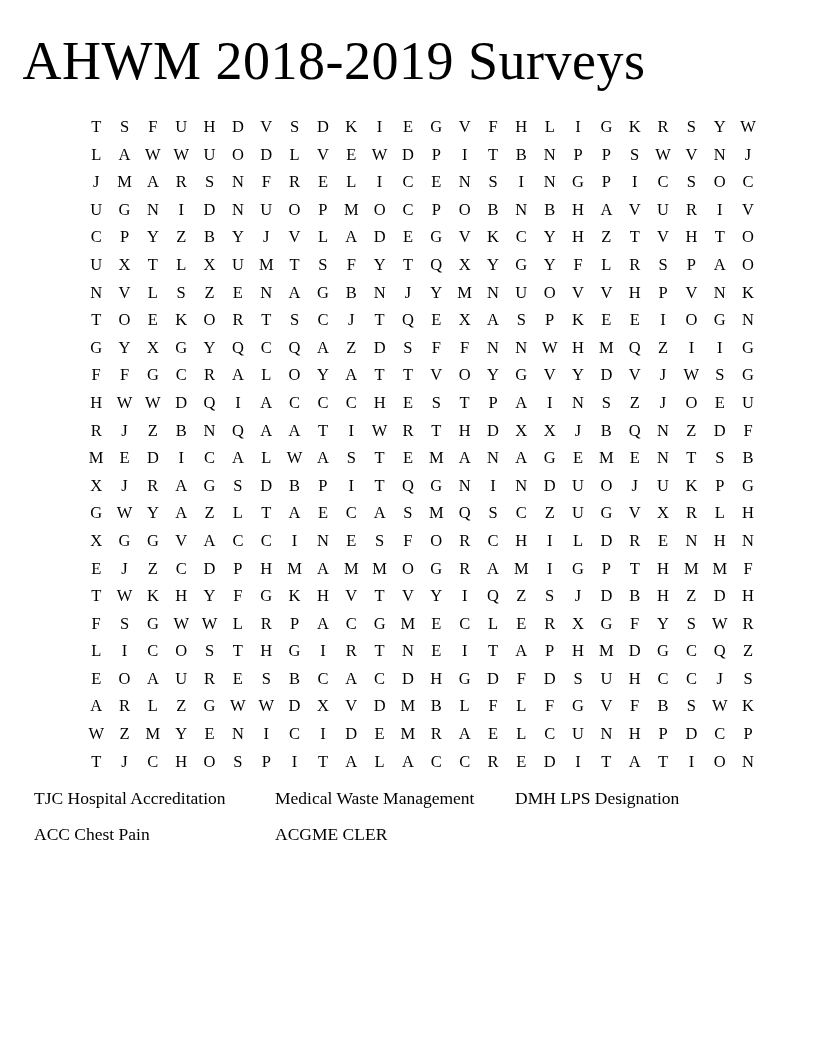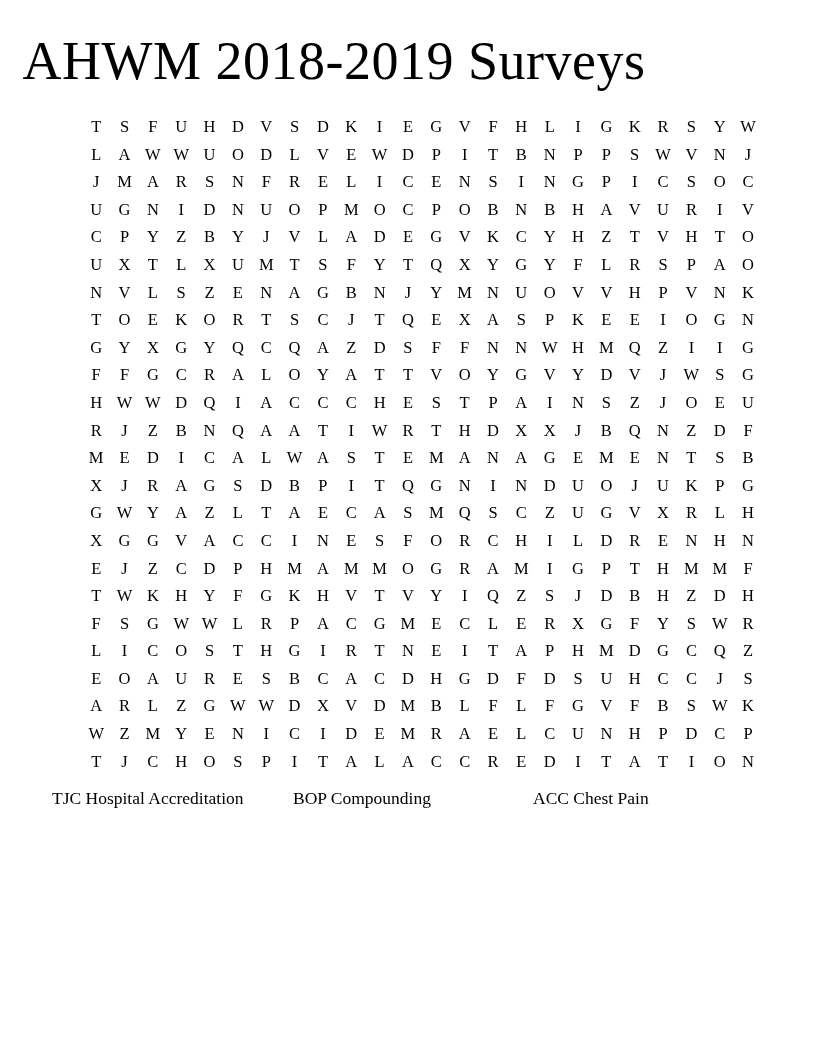--- a/index.html
+++ b/index.html
@@ -55,21 +55,21 @@
     line-height: 27.6px;
     padding: 0;
     border: 0;
     color: #000000;
   }
 
   
   #word-list {
     position: absolute;
     top: 780px;
-    left: 52px;
+    left: 34px;
     width: 724px;
     display: grid;
     grid-template-columns: 241px 240px 243px;
     grid-auto-rows: 36px;
     align-items: center;
   }
   .word-item {
     font-family: "Liberation Serif", "DejaVu Serif", serif;
     font-size: 17.5px;
     line-height: 22px;
@@ -706,15 +706,17 @@
         <td>T</td>
         <td>I</td>
         <td>O</td>
         <td>N</td>
       </tr>
     </tbody>
 </table>
 
 <div id="word-list">
     <div class="word-item">TJC Hospital Accreditation</div>
-    <div class="word-item">BOP Compounding</div>
+    <div class="word-item">Medical Waste Management</div>
+    <div class="word-item">DMH LPS Designation</div>
     <div class="word-item">ACC Chest Pain</div>
+    <div class="word-item">ACGME CLER</div>
   </div>
 
 </body></html>

